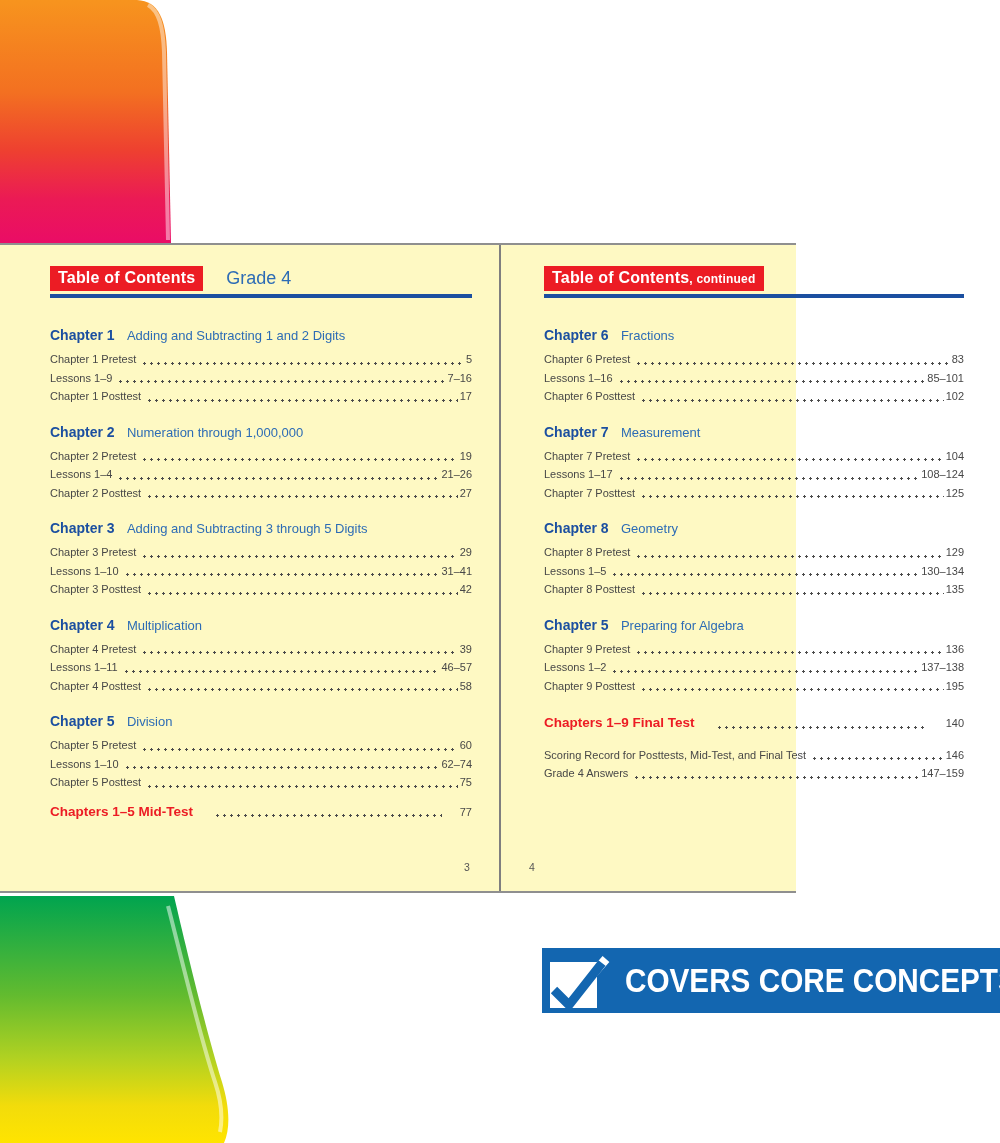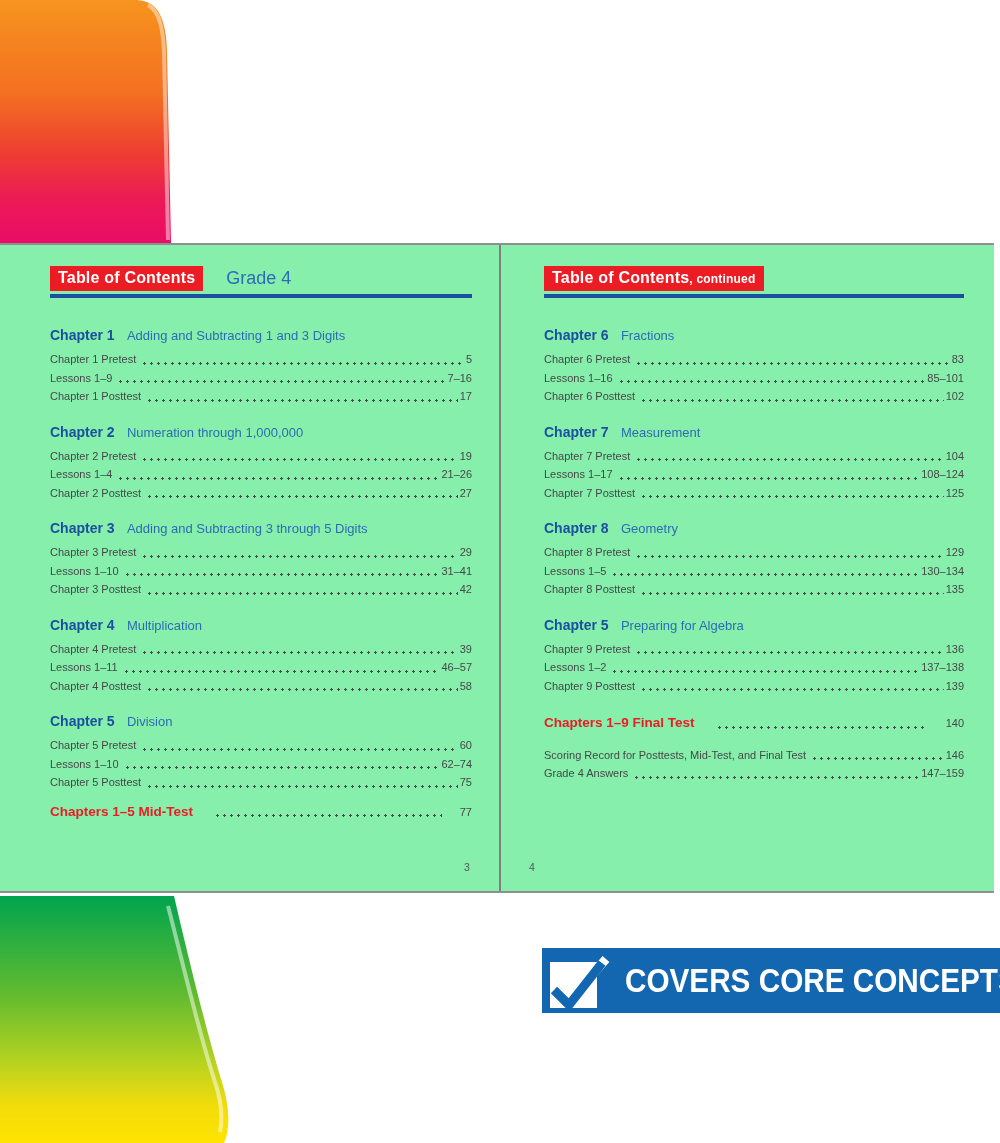--- a/index.html
+++ b/index.html
@@ -6,22 +6,22 @@
   body{width:1000px;height:1143px;position:relative;overflow:hidden;
        font-family:"Liberation Sans",sans-serif;}
 
   .stage{position:absolute;inset:0;width:1000px;height:1143px;background:#fff;}
 
   
   .blob-top{position:absolute;left:0;top:0;}
   .blob-bottom{position:absolute;left:0;top:896px;}
 
   
-  .spread{position:absolute;left:0;top:243px;width:994px;height:650px;
-          background:#86efac;border-top:2px solid #8f8f8f;border-bottom:2px solid #8f8f8f;
+  .spread{position:absolute;left:0;top:243px;width:796px;height:650px;
+          background:#fef9c3;border-top:2px solid #8f8f8f;border-bottom:2px solid #8f8f8f;
           box-sizing:border-box;}
   .divider{position:absolute;left:499px;top:0;width:2px;height:100%;background:#7f7f7f;}
 
   .page-content{position:absolute;top:21px;}
   .page-content.left{left:50px;width:422px;}
   .page-content.right{left:544px;width:420px;}
 
   .toc-header{display:flex;align-items:center;}
   .toc-box{background:#EC1C24;color:#fff;font-weight:bold;font-size:16px;
            padding:3px 8px 4px 8px;letter-spacing:.2px;white-space:nowrap;}
@@ -98,21 +98,21 @@
     <div class="page-content left">
       <div class="toc-header">
         <span class="toc-box">Table of Contents</span>
         <span class="toc-after">Grade 4</span>
       </div>
       <div class="toc-rule"></div>
 
       <div class="toc-section first">
         <div class="chapter-heading">
           <span class="chapter-label">Chapter 1</span>
-          <span class="chapter-title">Adding and Subtracting 1 and 3 Digits</span>
+          <span class="chapter-title">Adding and Subtracting 1 and 2 Digits</span>
         </div>
         <div class="entries">
           <div class="entry">
             <span class="label">Chapter 1 Pretest</span>
             <span class="dots"></span>
             <span class="pagenum">5</span>
           </div>
           <div class="entry">
             <span class="label">Lessons 1–9</span>
             <span class="dots"></span>
@@ -319,21 +319,21 @@
             <span class="pagenum">136</span>
           </div>
           <div class="entry">
             <span class="label">Lessons 1–2</span>
             <span class="dots"></span>
             <span class="pagenum">137–138</span>
           </div>
           <div class="entry">
             <span class="label">Chapter 9 Posttest</span>
             <span class="dots"></span>
-            <span class="pagenum">139</span>
+            <span class="pagenum">195</span>
           </div>
         </div>
       </div>
 
       <div class="entry special final">
         <span class="label">Chapters 1–9 Final Test</span>
         <span class="dots"></span>
         <span class="pagenum">140</span>
       </div>
 

